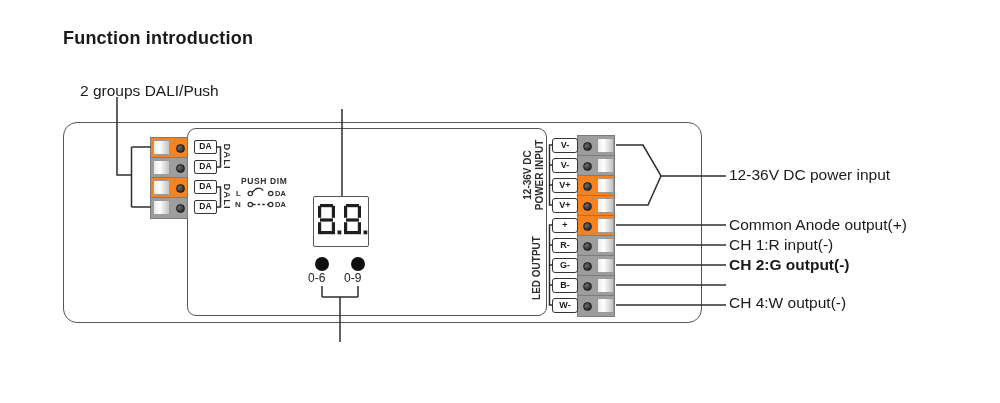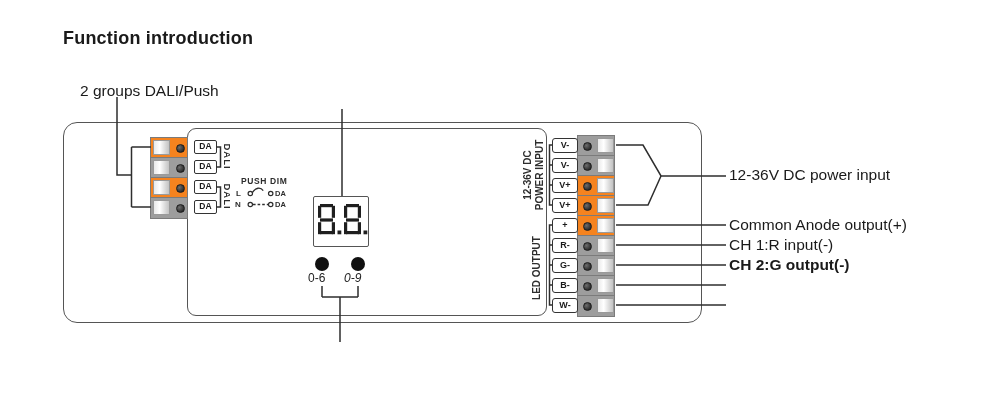--- a/index.html
+++ b/index.html
@@ -73,20 +73,21 @@
 
   <div class="abs ann ann-2groups">
     <div>2 groups DALI/Push</div>
   </div>
 
 
   <div class="abs ann ann-right" style="top:166px;">12-36V DC power input</div>
   <div class="abs ann ann-right" style="top:216px;">Common Anode output(+)</div>
   <div class="abs ann ann-right" style="top:236px;">CH 1:R input(-)</div>
   <div class="abs ann ann-right" style="top:256px;font-weight:bold;">CH 2:G output(-)</div>
+  <div class="abs ann ann-right" style="top:294px;">CH 4:W output(-)</div>
 
   <div class="abs outline-outer"></div>
   <div class="abs outline-inner"></div>
 
 
   <div class="abs tblock" id="left-terminals" style="left:150px; top:137px; width:38px;">
       <div class="trow orange">
         <div class="metal" style="left: 2px;"></div>
         <div class="screw" style="left: 25px;"></div>
       </div>
@@ -116,21 +117,21 @@
   <div class="abs pd pd-l">L</div>
   <div class="abs pd pd-n">N</div>
   <div class="abs pd pd-da" style="left:275px; top:189px;">DA</div>
   <div class="abs pd pd-da" style="left:275px; top:200px;">DA</div>
 
   <div class="abs display-box" aria-label="8.8."></div>
 
   <div class="abs set-btn" style="left:315px;"></div>
   <div class="abs set-btn" style="left:351px;"></div>
   <div class="abs btn-label" style="left:308px;">0-6</div>
-  <div class="abs btn-label" style="left:344px;font-style:italic;">0-9</div>
+  <div class="abs btn-label" style="left:344px;">0-9</div>
 
   <div class="abs vlabel" style="left:494px; top:163px; width:80px;">
     <div>12-36V DC</div>
     <div>POWER INPUT</div>
   </div>
   <div class="abs vlabel" style="left:497px; top:262px; width:80px;">LED OUTPUT</div>
 
   <div class="abs tblock" id="right-terminals" style="left:577px; top:135px; width:38px;">
       <div class="trow gray">
         <div class="metal" style="left: 19px;"></div>

